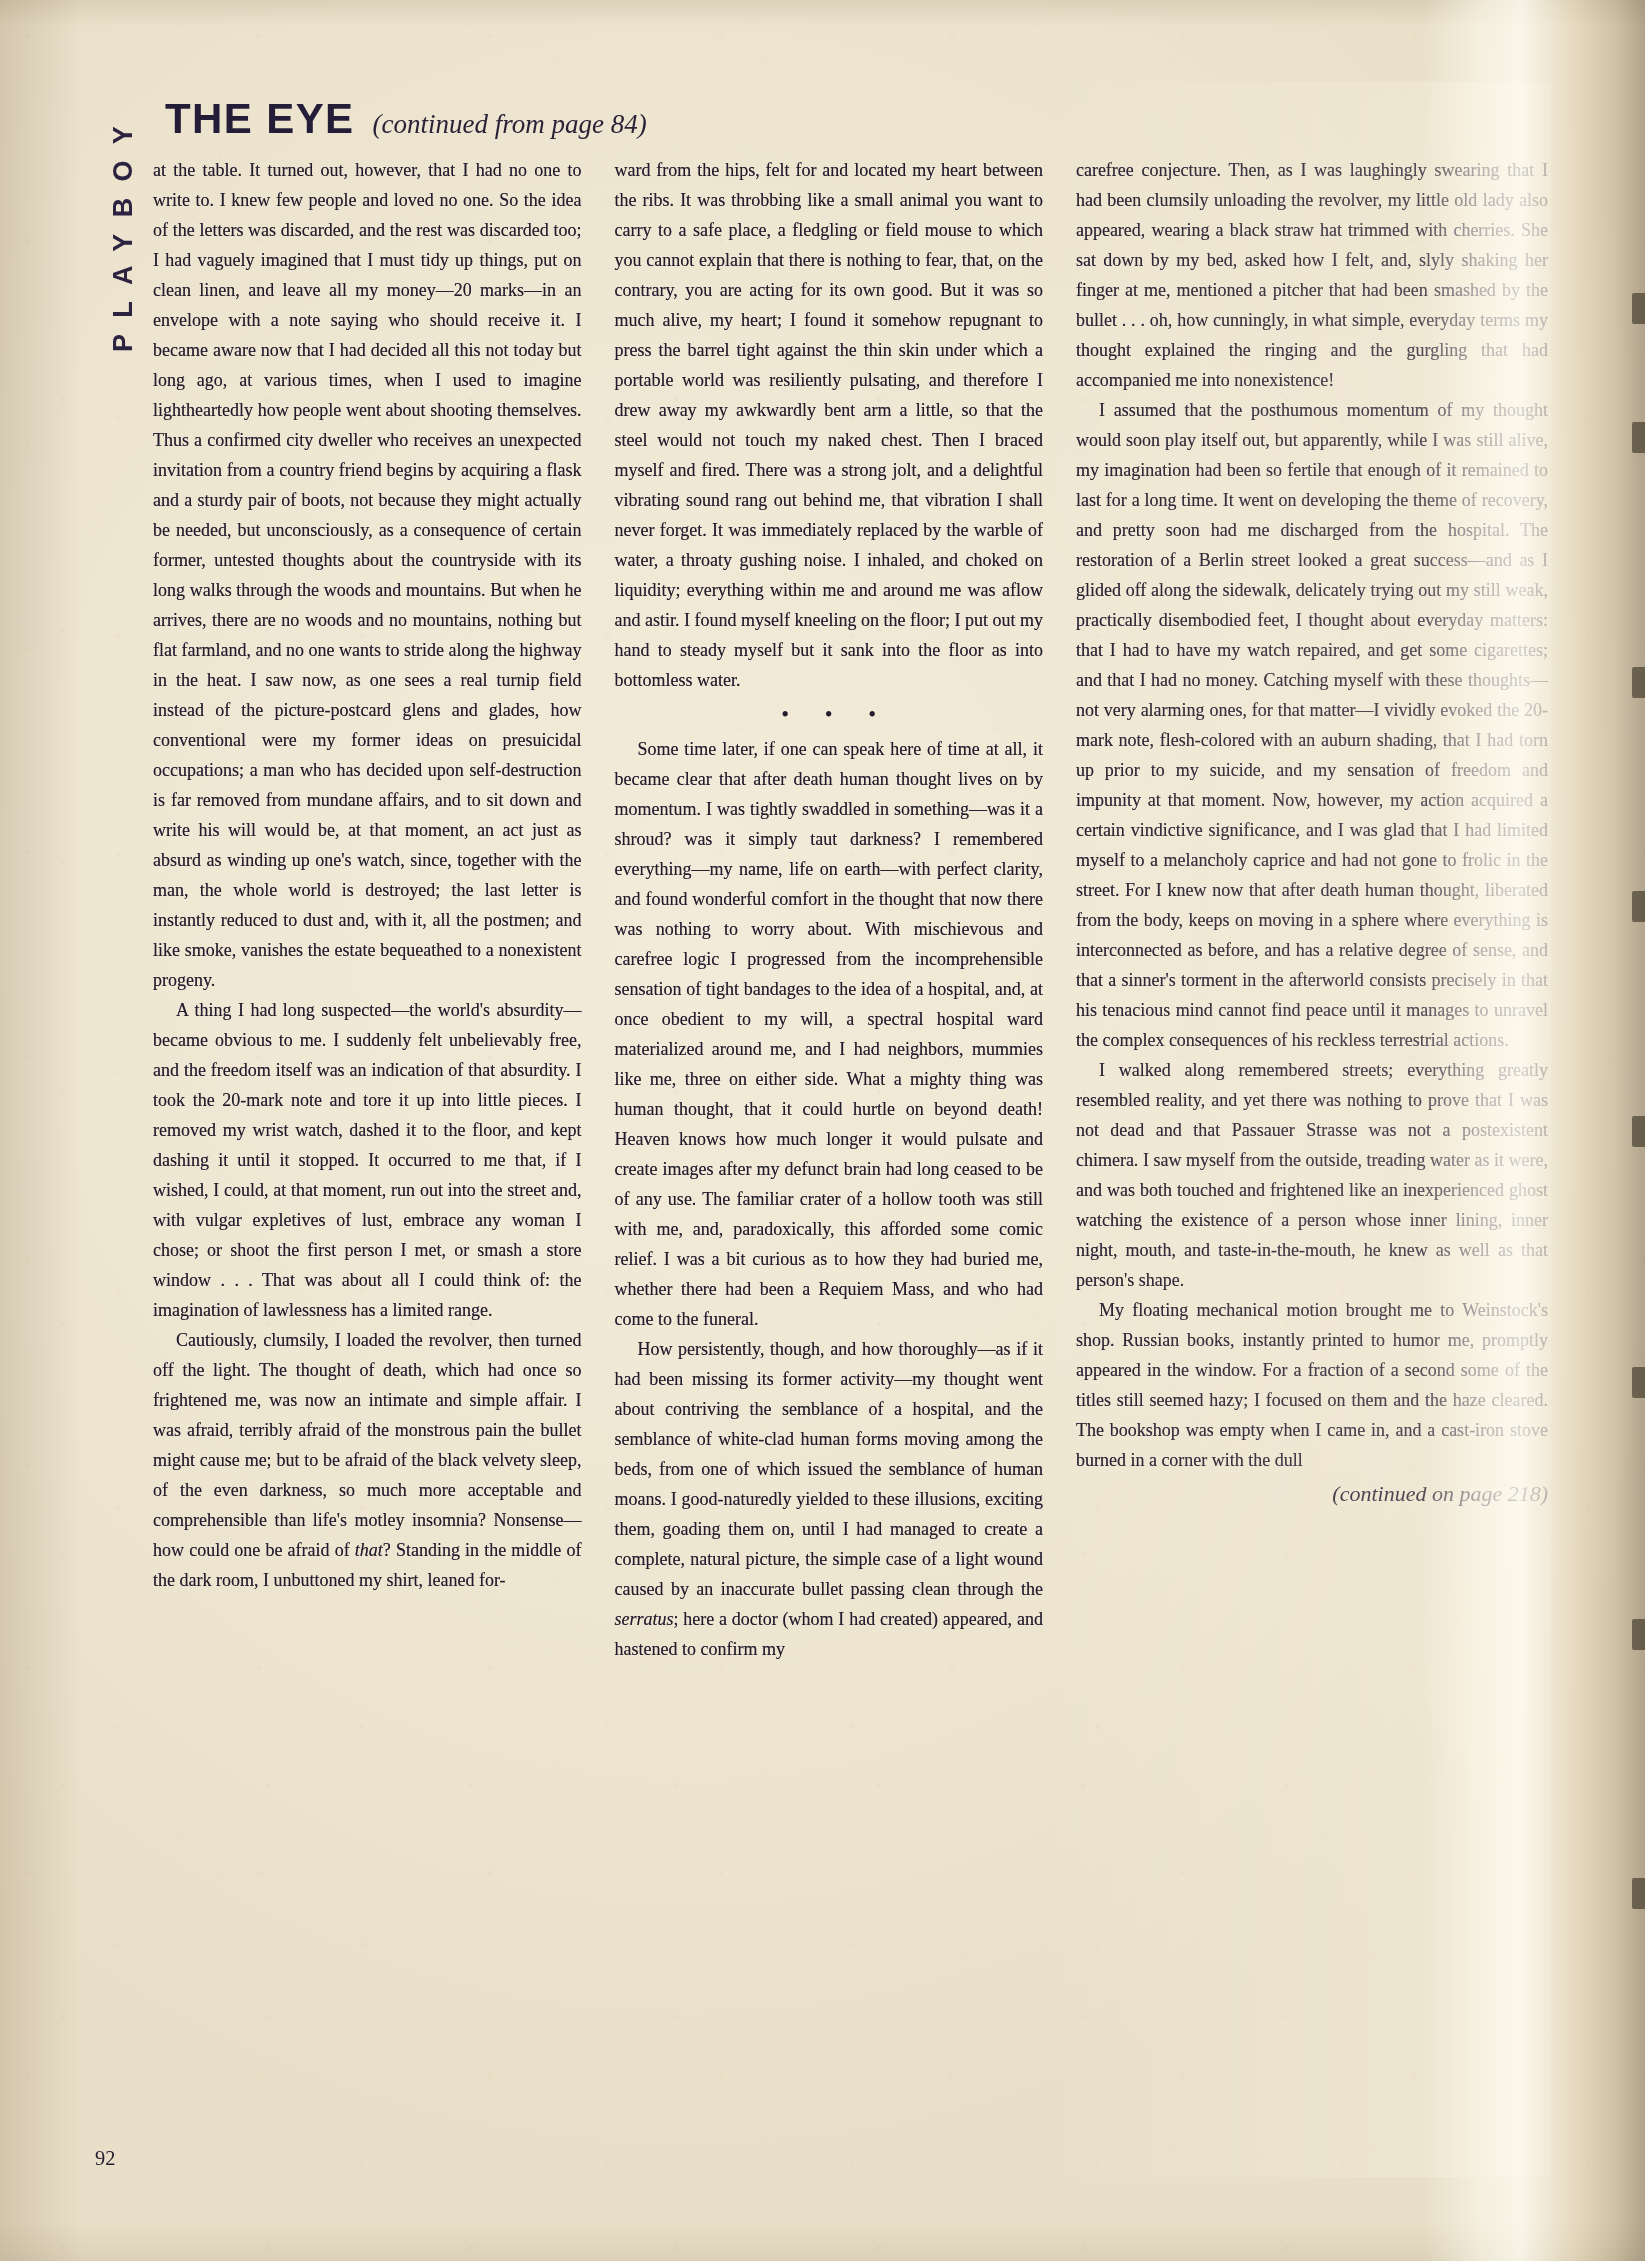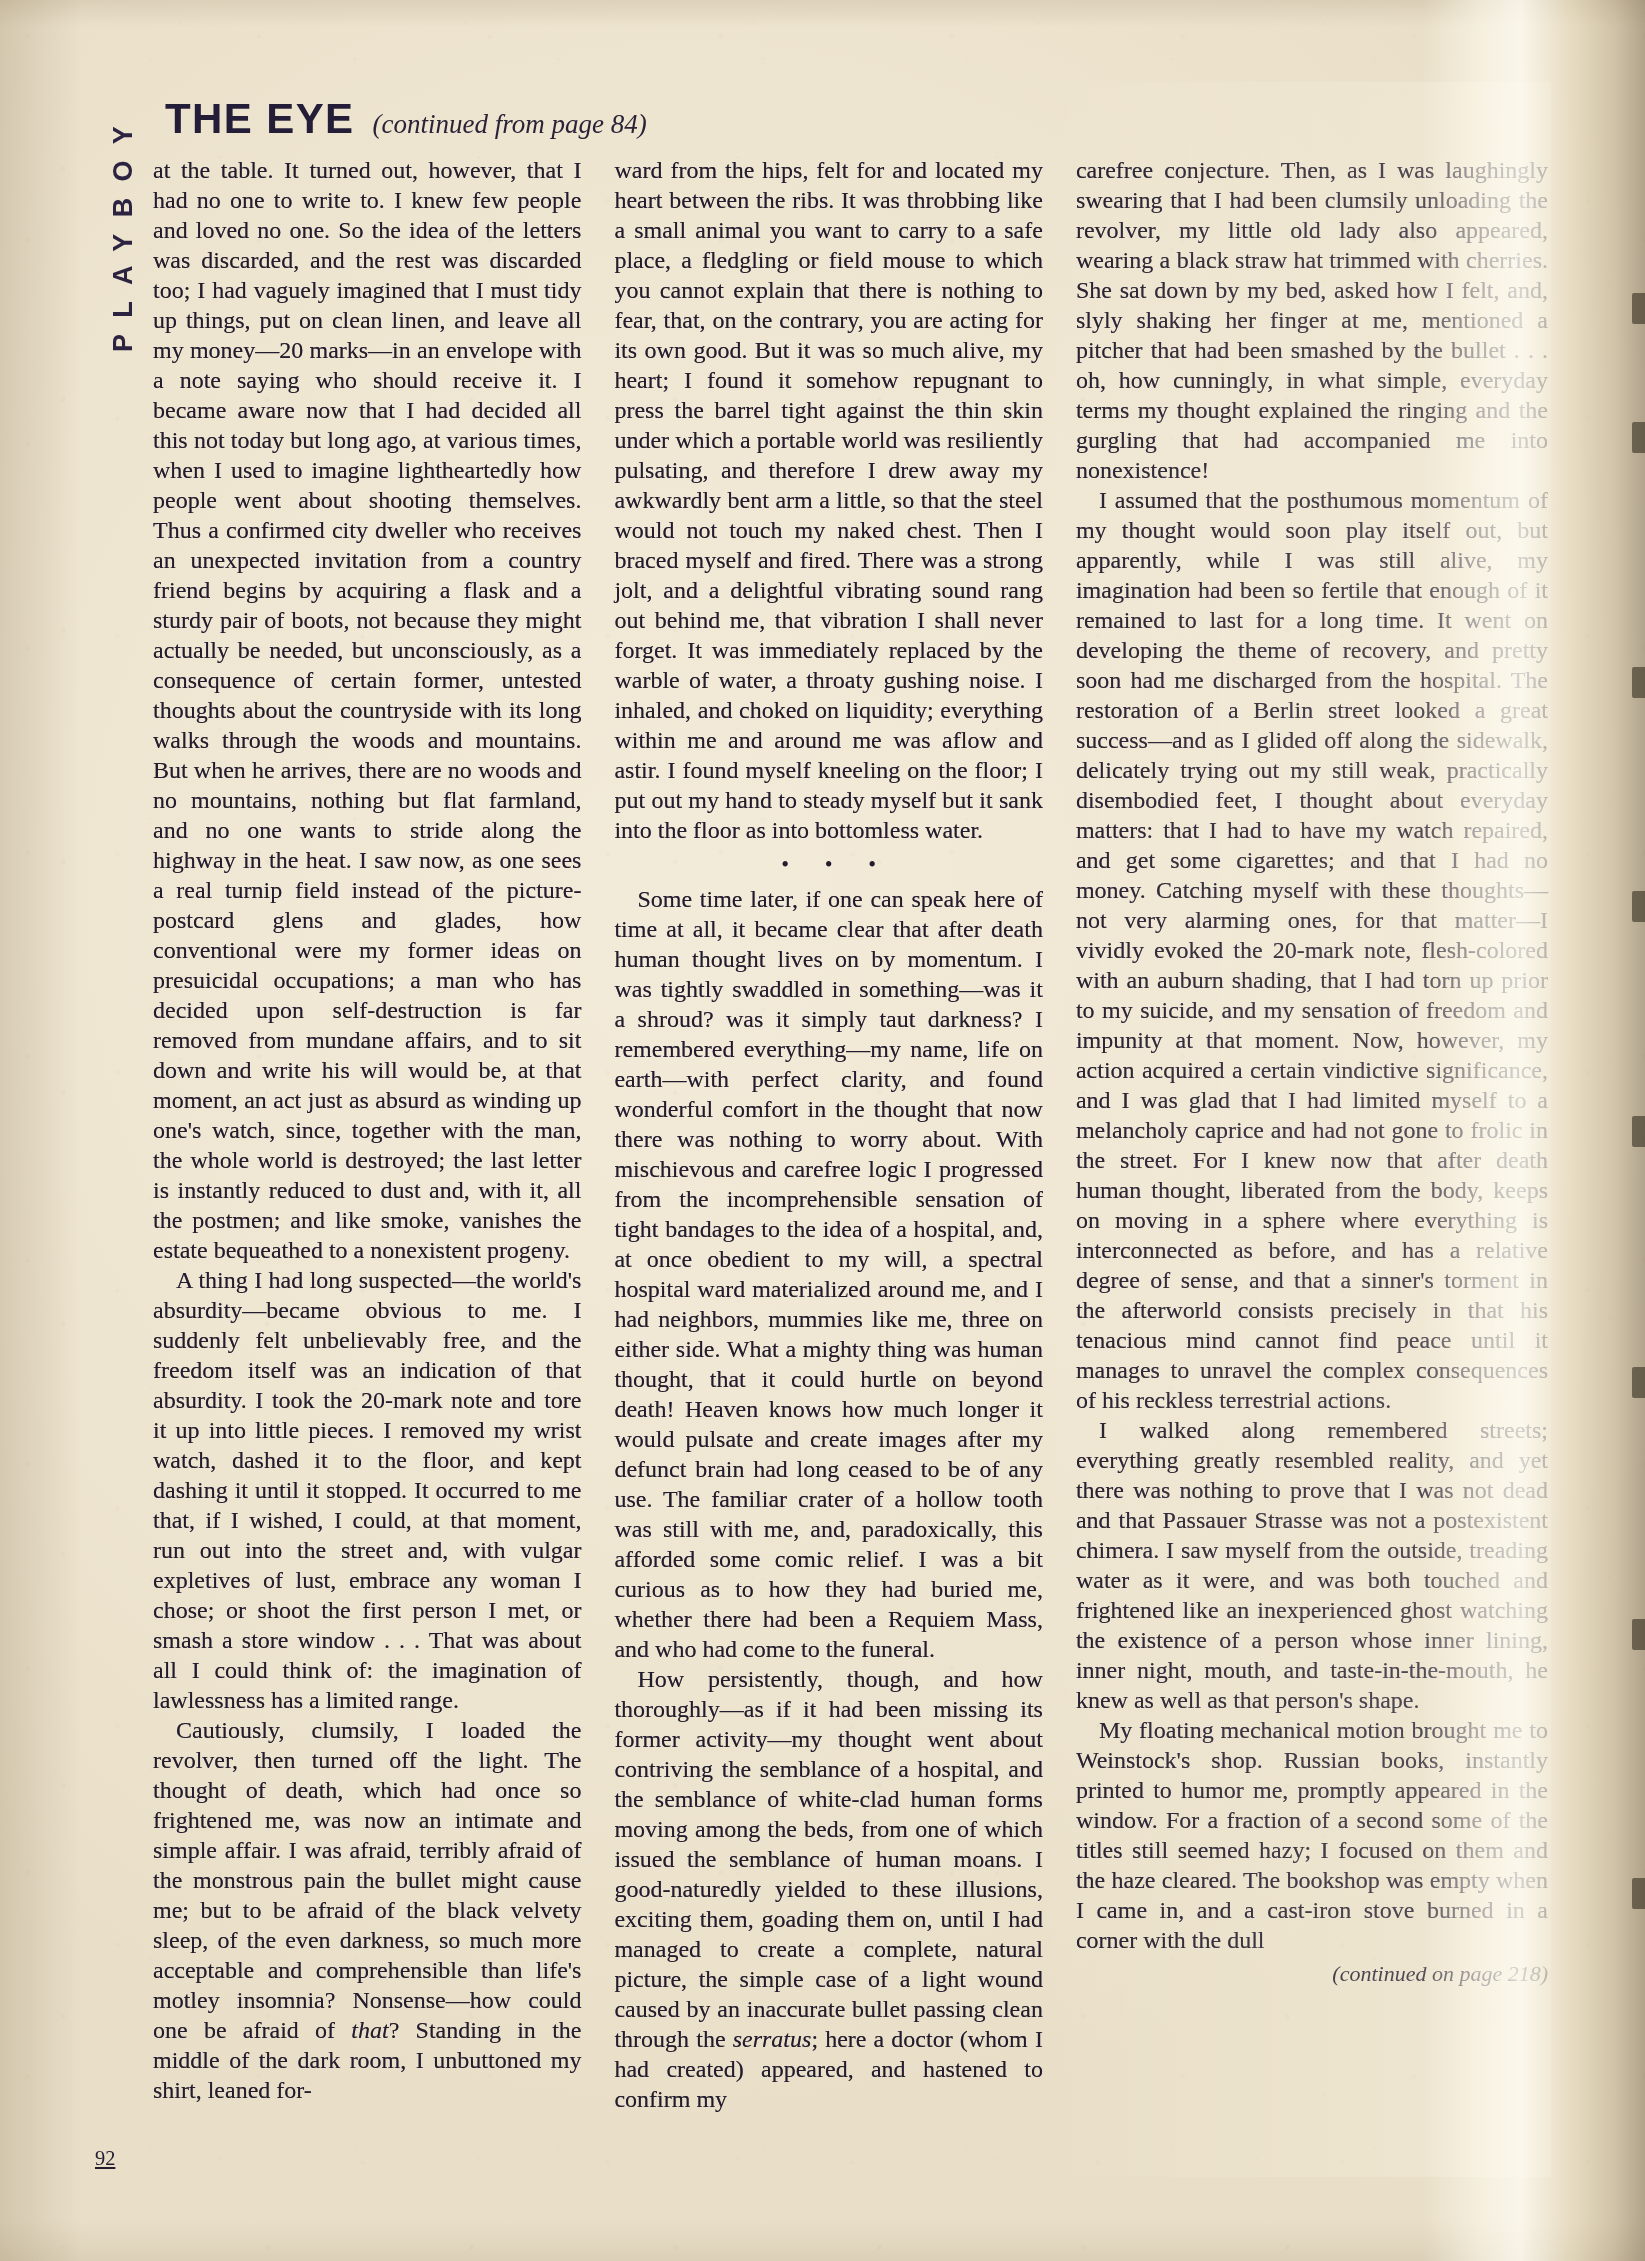--- a/index.html
+++ b/index.html
@@ -104,21 +104,21 @@
   .col{
     width:465px;
     padding-right:33px;
     box-sizing:border-box;
     position:relative;
   }
   .col:last-child{padding-right:0;width:476px;}
 
   .col p{
     margin:0;
-    font-size:24px;
+    font-size:18px;
     line-height:30px;
     text-align:justify;
     text-justify:inter-word;
     color:#221c2e;
     hyphens:none;
     -webkit-hyphens:none;
     text-shadow:0 0 0.3px rgba(34,28,46,.55);
   }
   .col p.indent{text-indent:23px;}
   .col p i{font-style:italic;}
@@ -142,21 +142,20 @@
     font-size:22px;
     line-height:30px;
     color:#221c2e;
   }
 
   
   #folio{
     position:absolute;left:95px;top:2147px;
     font-size:20.4px;color:#221c2e;
     font-family:"Liberation Serif","DejaVu Serif",serif;
-    text-decoration:underline;
   }
 
   
   #col3wash{
     position:absolute;right:95px;top:82px;width:517px;height:2095px;
     pointer-events:none;
     background:linear-gradient(to right, rgba(255,250,236,0), rgba(255,250,236,.28));
   }
 </style>
 </head>

